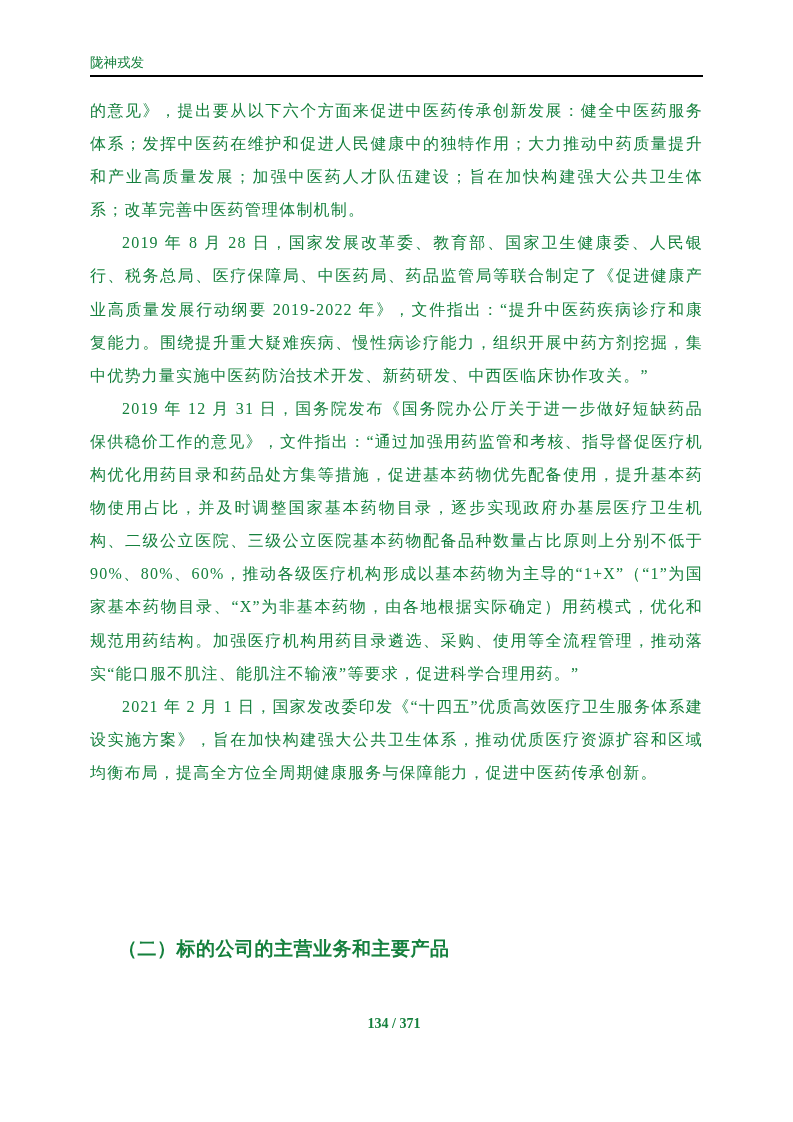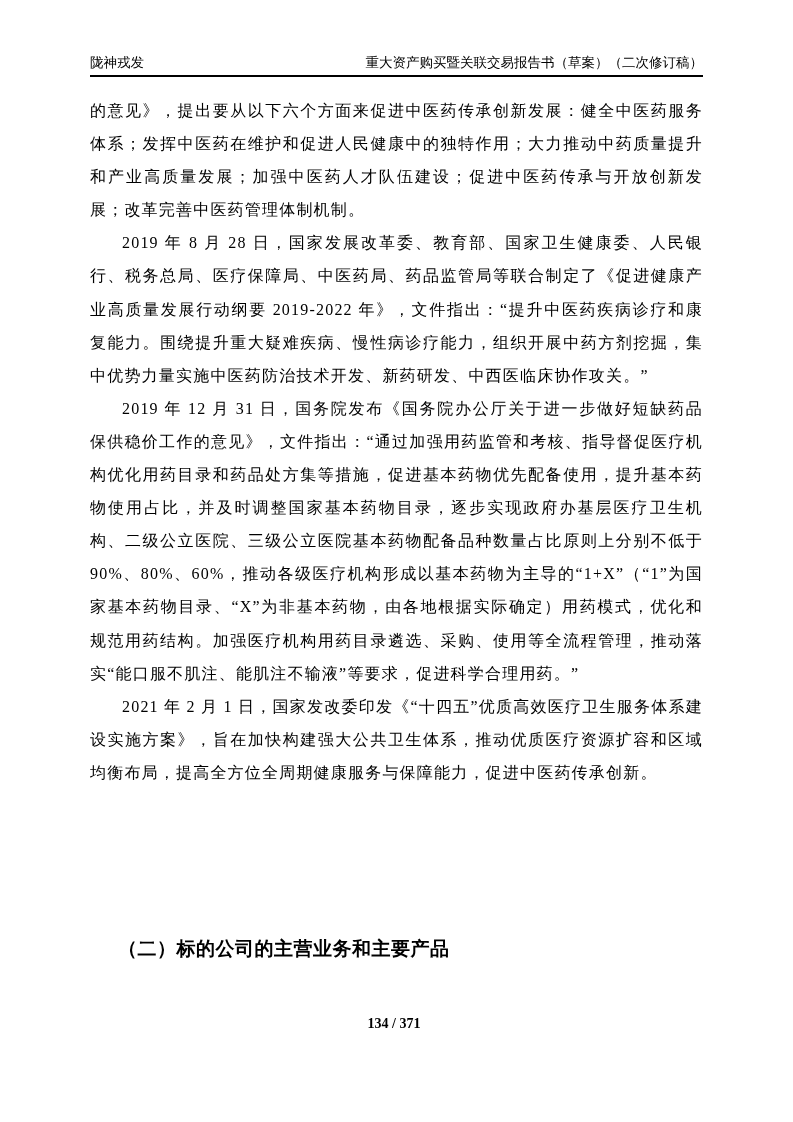--- a/index.html
+++ b/index.html
@@ -5,21 +5,21 @@
   html, body {
     margin: 0;
     padding: 0;
     background: #ffffff;
   }
   .page {
     position: relative;
     width: 764px;
     height: 1122px;
     background: #ffffff;
-    color: #000000;
+    color: #15803d;
     font-family: "Liberation Serif", serif;
     overflow: hidden;
   }
   .header {
     position: absolute;
     top: 55px;
     left: 90px;
     width: 613px;
     display: flex;
     justify-content: space-between;
@@ -78,27 +78,26 @@
     font-family: "Liberation Serif", serif;
   }
 </style>
 </head>
 <body>
 
 <div class="page">
 
   <div class="header">
     <span>陇神戎发</span>
-    <span>重大资产购买暨关联交易报告书（草案）（二次修订稿）</span>
   </div>
 
   <div class="header-rule"></div>
 
   <div class="doc-body" id="paragraph-container">
-      <p class="no-indent">的意见》，提出要从以下六个方面来促进中医药传承创新发展：健全中医药服务体系；发挥中医药在维护和促进人民健康中的独特作用；大力推动中药质量提升和产业高质量发展；加强中医药人才队伍建设；促进中医药传承与开放创新发展；改革完善中医药管理体制机制。</p>
+      <p class="no-indent">的意见》，提出要从以下六个方面来促进中医药传承创新发展：健全中医药服务体系；发挥中医药在维护和促进人民健康中的独特作用；大力推动中药质量提升和产业高质量发展；加强中医药人才队伍建设；旨在加快构建强大公共卫生体系；改革完善中医药管理体制机制。</p>
       <p>2019 年 8 月 28 日，国家发展改革委、教育部、国家卫生健康委、人民银行、税务总局、医疗保障局、中医药局、药品监管局等联合制定了《促进健康产业高质量发展行动纲要 2019-2022 年》，文件指出：“提升中医药疾病诊疗和康复能力。围绕提升重大疑难疾病、慢性病诊疗能力，组织开展中药方剂挖掘，集中优势力量实施中医药防治技术开发、新药研发、中西医临床协作攻关。”</p>
       <p>2019 年 12 月 31 日，国务院发布《国务院办公厅关于进一步做好短缺药品保供稳价工作的意见》，文件指出：“通过加强用药监管和考核、指导督促医疗机构优化用药目录和药品处方集等措施，促进基本药物优先配备使用，提升基本药物使用占比，并及时调整国家基本药物目录，逐步实现政府办基层医疗卫生机构、二级公立医院、三级公立医院基本药物配备品种数量占比原则上分别不低于 90%、80%、60%，推动各级医疗机构形成以基本药物为主导的“1+X”（“1”为国家基本药物目录、“X”为非基本药物，由各地根据实际确定）用药模式，优化和规范用药结构。加强医疗机构用药目录遴选、采购、使用等全流程管理，推动落实“能口服不肌注、能肌注不输液”等要求，促进科学合理用药。”</p>
       <p>2021 年 2 月 1 日，国家发改委印发《“十四五”优质高效医疗卫生服务体系建设实施方案》，旨在加快构建强大公共卫生体系，推动优质医疗资源扩容和区域均衡布局，提高全方位全周期健康服务与保障能力，促进中医药传承创新。</p>
     </div>
 
   <div class="section-heading">（二）标的公司的主营业务和主要产品</div>
 
   <div class="footer">
     <span>134 / 371</span>
   </div>

